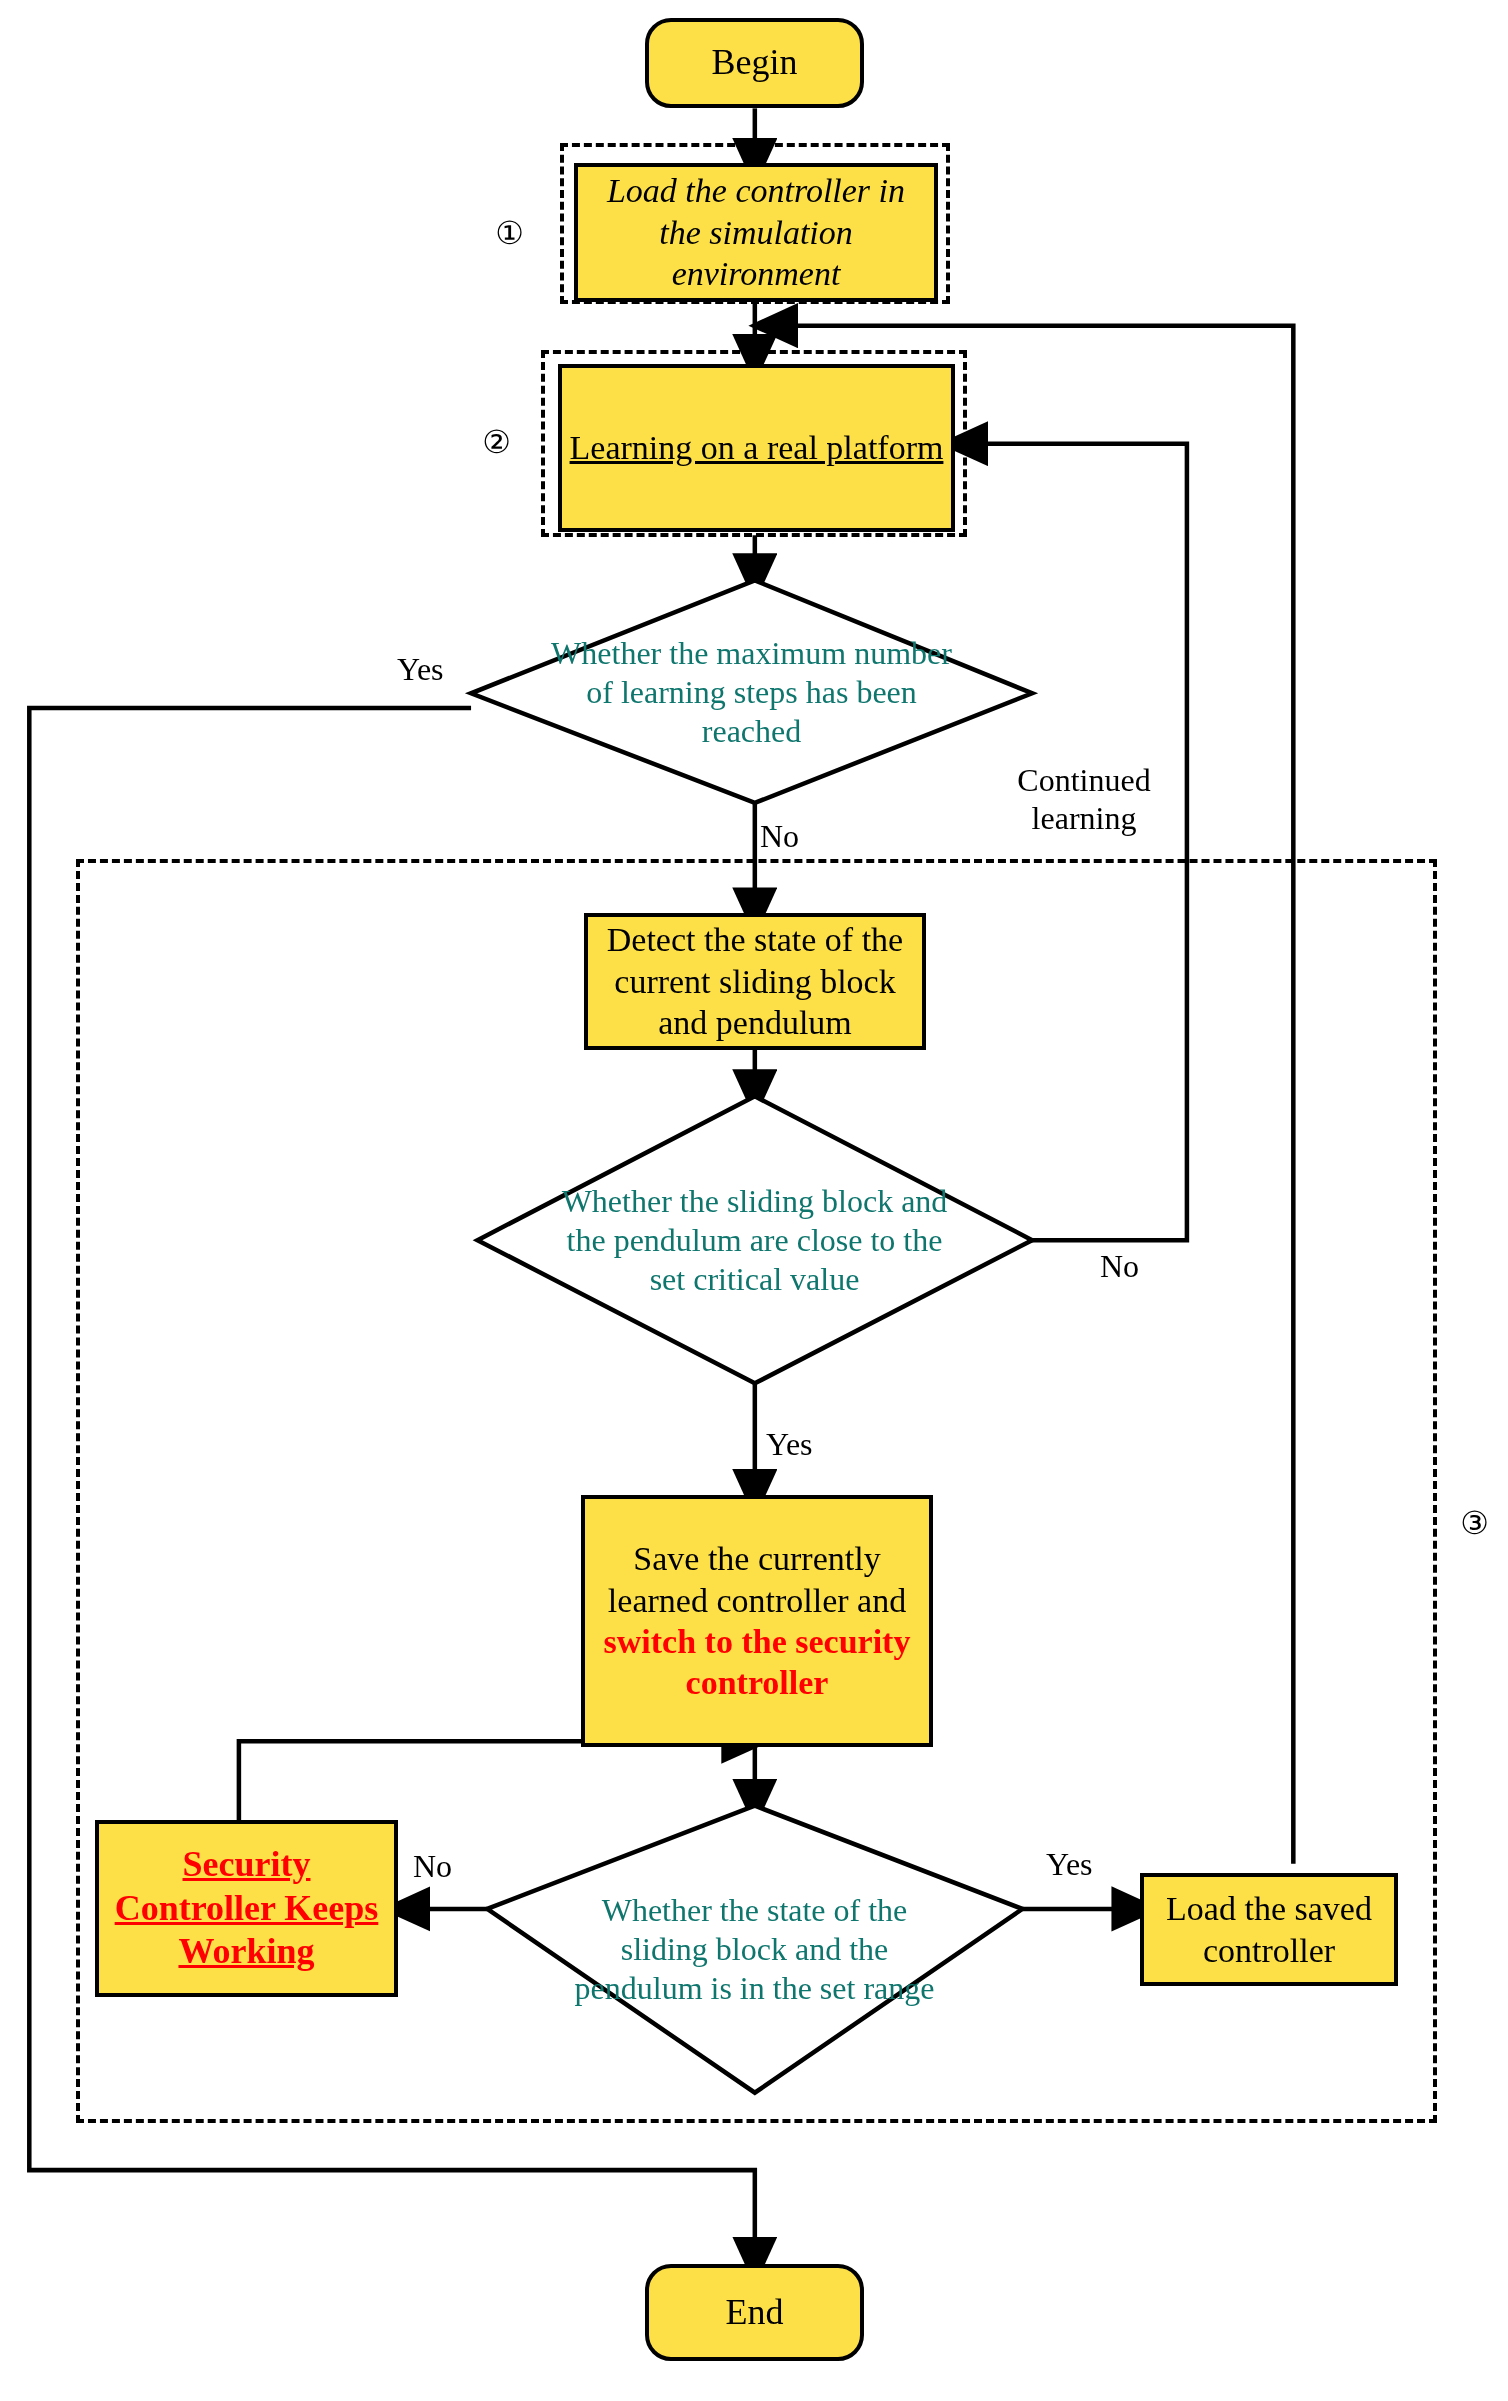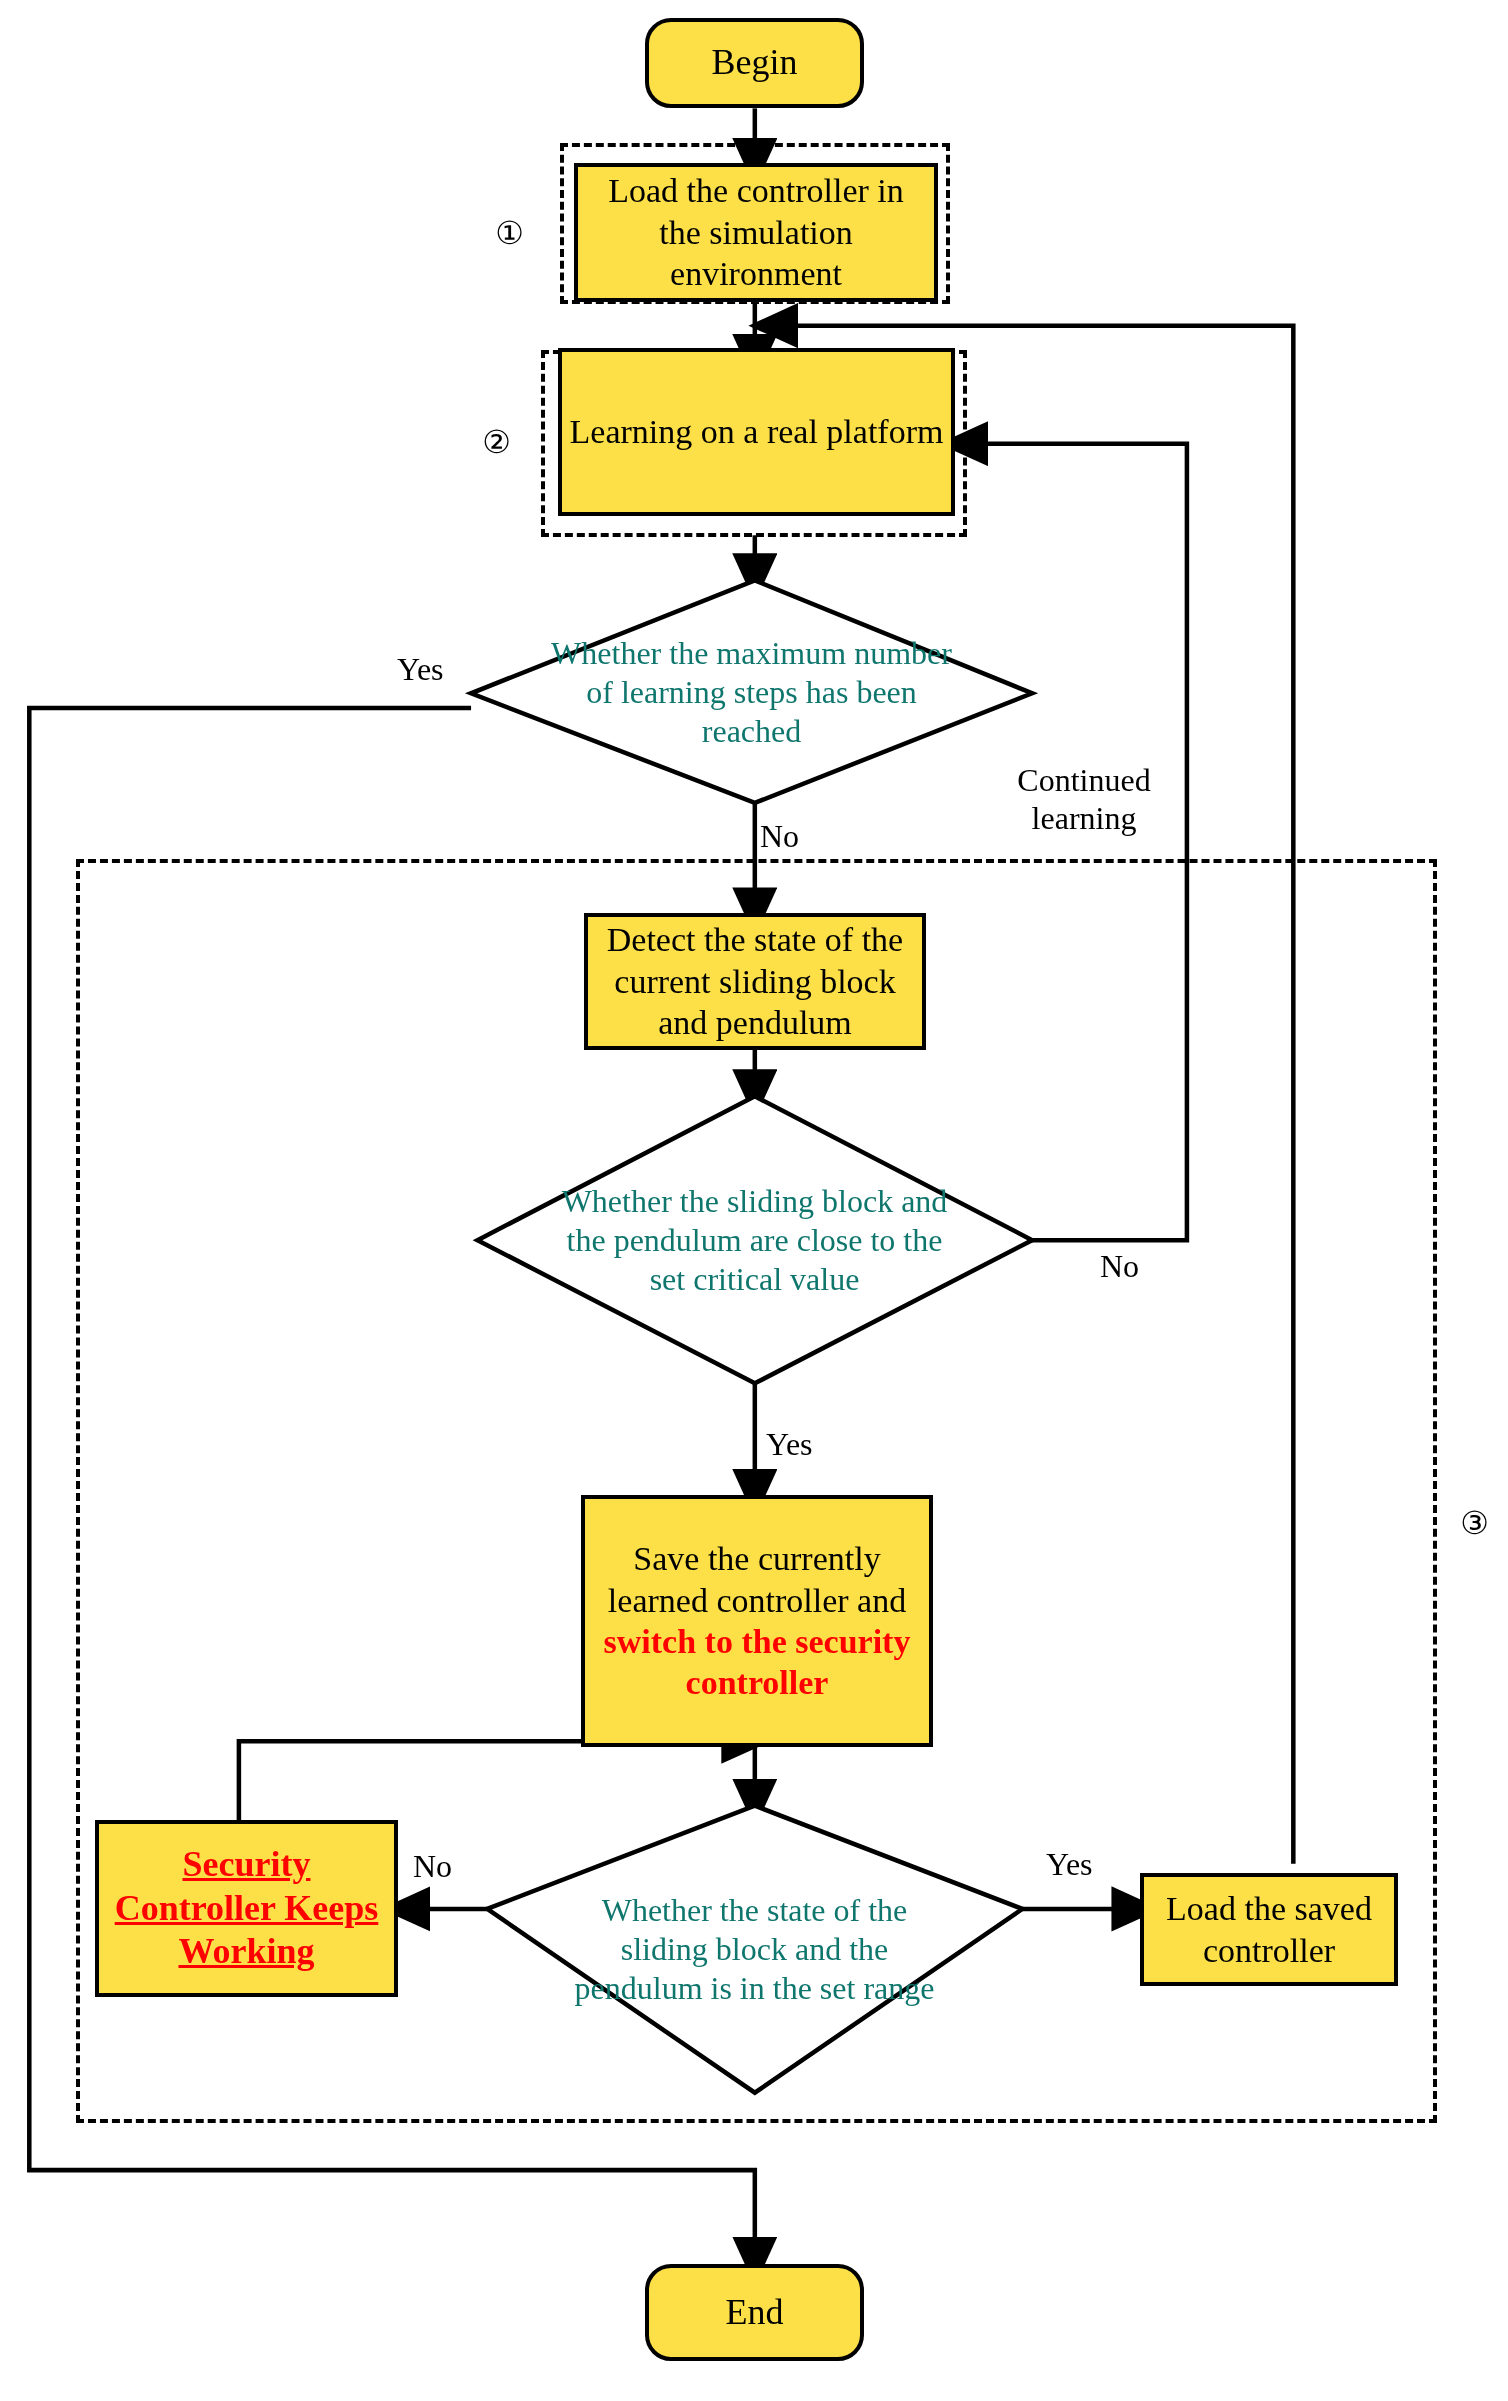--- a/index.html
+++ b/index.html
@@ -72,23 +72,23 @@
   <div class="dashwrap" style="left:76px;top:859px;width:1361px;height:1264px;"></div>
 
   <div class="circnum" style="left:490px;top:213px;width:39px;height:39px;">①</div>
   <div class="circnum" style="left:477px;top:422px;width:39px;height:39px;">②</div>
   <div class="circnum" style="left:1455px;top:1503px;width:39px;height:39px;">③</div>
 
   <div class="node term" style="left:645px;top:18px;width:219px;height:90px;">Begin</div>
 
   <div class="node term" style="left:645px;top:2264px;width:219px;height:97px;">End</div>
 
-  <div class="node proc" style="left:574px;top:163px;width:364px;height:139px;">Load the controller in the simulation environment</div>
+  <div class="node proc" style="left:574px;top:163px;width:364px;height:139px;font-style:italic;">Load the controller in the simulation environment</div>
 
-  <div class="node proc" style="left:558px;top:348px;width:397px;height:168px;">Learning on a real platform</div>
+  <div class="node proc" style="left:558px;top:364px;width:397px;height:168px;text-decoration:underline;">Learning on a real platform</div>
 
   <div class="node proc" style="left:584px;top:913px;width:342px;height:137px;">Detect the state of the current sliding block and pendulum</div>
 
   <div class="node proc" style="left:581px;top:1495px;width:352px;height:252px;flex-direction:column;">
     <span>Save the currently learned controller and</span>
     <span class="red">switch to the security controller</span>
   </div>
 
   <div class="node proc redbox" style="left:95px;top:1820px;width:303px;height:177px;font-size:36px;text-decoration:underline;">Security Controller Keeps Working</div>
 

